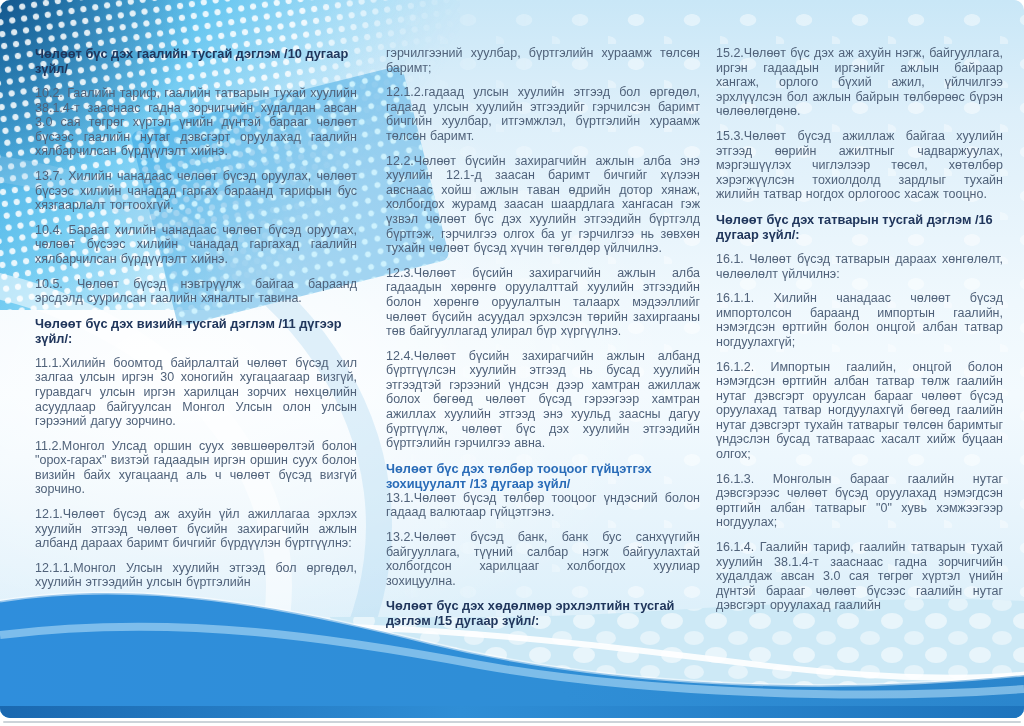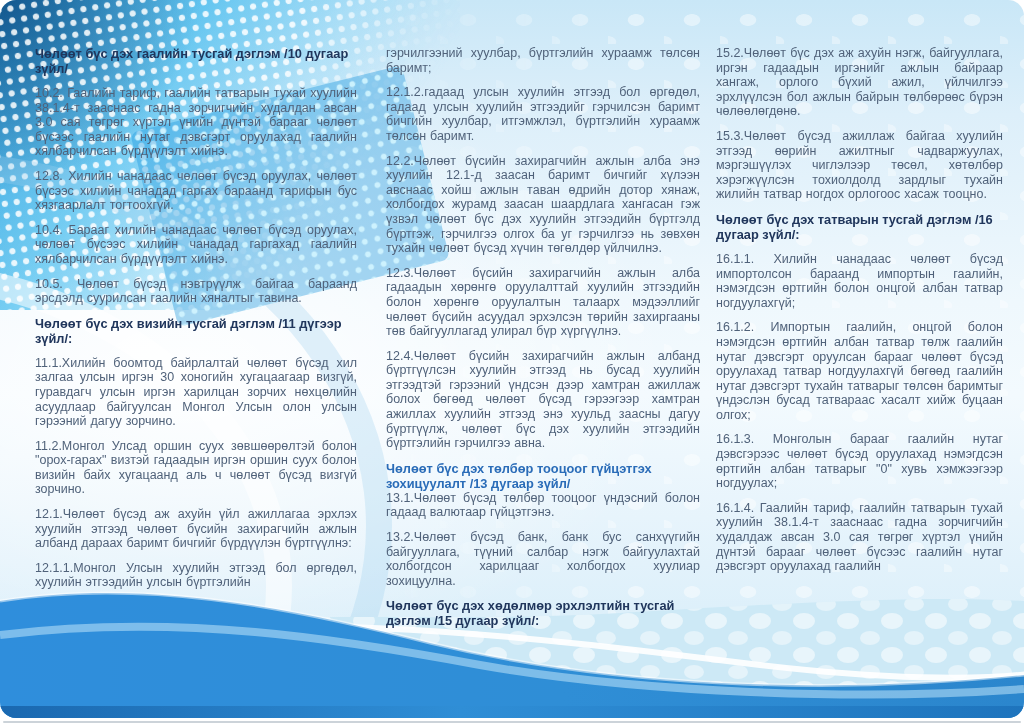--- a/index.html
+++ b/index.html
@@ -4,21 +4,21 @@
 <style>
   html,body{margin:0;padding:0;}
   body{
     width:1024px;height:726px;position:relative;background:#ffffff;
     font-family:"Liberation Sans","DejaVu Sans",sans-serif;
     overflow:hidden;
   }
   
   .sheet{
     position:absolute;left:0;top:0;width:1024px;height:718px;
-    border-radius:16px;overflow:hidden;
+    border-radius:10px;overflow:hidden;
     background:
       radial-gradient(ellipse 700px 420px at 18% 52%, rgba(255,255,255,.9) 0%, rgba(255,255,255,0) 70%),
       linear-gradient(180deg,#c9e7f7 0%,#ddeffa 16%,#eff8fd 42%,#f3fafe 55%,#e7f4fc 72%,#d2ebf8 100%);
   }
   
   .dots-right{
     position:absolute;top:0;right:0;width:640px;height:655px;pointer-events:none;
     background-image:
       radial-gradient(14px 10px at 28px 20px, rgba(255,255,255,.55) 55%, rgba(255,255,255,0) 62%),
       radial-gradient(14px 10px at 0px 42px, rgba(255,255,255,.45) 55%, rgba(255,255,255,0) 62%);
@@ -121,21 +121,21 @@
     <path d="M0,58 C 140,36 280,62 430,100 C 610,144 830,152 1024,132" fill="none" stroke="rgba(255,255,255,0.5)" stroke-width="3"></path>
     <path d="M0,92 C 180,70 340,96 480,122 C 640,150 860,158 1024,146" fill="none" stroke="rgba(190,228,250,0.55)" stroke-width="8"></path>
   </svg>
 
   <div class="bottom-bar"></div>
 
   <div class="columns">
       <div class="column">
         <p class="heading">Чөлөөт бүс дэх гаалийн тусгай дэглэм /10 дугаар зүйл/</p>
         <p class="para">10.2. Гаалийн тариф, гаалийн татварын тухай хуулийн 38.1.4-т зааснаас гадна зорчигчийн худалдан авсан 3.0 сая төгрөг хүртэл үнийн дүнтэй барааг чөлөөт бүсээс гаалийн нутаг дэвсгэрт оруулахад гаалийн хялбарчилсан бүрдүүлэлт хийнэ.</p>
-        <p class="para">12.8. Хилийн чанадаас чөлөөт бүсэд оруулах, чөлөөт бүсээс хилийн чанадад гаргах бараанд тарифын бус хязгаарлалт тогтоохгүй.</p>
+        <p class="para">13.7. Хилийн чанадаас чөлөөт бүсэд оруулах, чөлөөт бүсээс хилийн чанадад гаргах бараанд тарифын бус хязгаарлалт тогтоохгүй.</p>
         <p class="para">10.4. Барааг хилийн чанадаас чөлөөт бүсэд оруулах, чөлөөт бүсээс хилийн чанадад гаргахад гаалийн хялбарчилсан бүрдүүлэлт хийнэ.</p>
         <p class="para">10.5. Чөлөөт бүсэд нэвтрүүлж байгаа бараанд эрсдэлд суурилсан гаалийн хяналтыг тавина.</p>
         <p class="heading">Чөлөөт бүс дэх визийн тусгай дэглэм  /11 дүгээр зүйл/:</p>
         <p class="para">11.1.Хилийн боомтод байрлалтай чөлөөт бүсэд хил залгаа улсын иргэн 30 хоногийн хугацаагаар визгүй, гуравдагч улсын иргэн харилцан зорчих нөхцөлийн асуудлаар байгуулсан Монгол Улсын олон улсын гэрээний дагуу зорчино.</p>
         <p class="para">11.2.Монгол Улсад оршин суух зөвшөөрөлтэй болон "орох-гарах" визтэй гадаадын иргэн оршин суух болон визийн байх хугацаанд аль ч чөлөөт бүсэд визгүй зорчино.</p>
         <p class="para">12.1.Чөлөөт бүсэд аж ахуйн үйл ажиллагаа эрхлэх хуулийн этгээд чөлөөт бүсийн захирагчийн ажлын албанд дараах баримт бичгийг бүрдүүлэн бүртгүүлнэ:</p>
         <p class="para">12.1.1.Монгол Улсын хуулийн этгээд бол өргөдөл, хуулийн этгээдийн улсын бүртгэлийн</p>
       </div>
       <div class="column">
         <p class="para">гэрчилгээний хуулбар, бүртгэлийн хураамж төлсөн баримт;</p>
@@ -145,20 +145,21 @@
         <p class="para">12.4.Чөлөөт бүсийн захирагчийн ажлын албанд бүртгүүлсэн хуулийн этгээд нь бусад хуулийн этгээдтэй гэрээний үндсэн дээр хамтран ажиллаж болох бөгөөд чөлөөт бүсэд гэрээгээр хамтран ажиллах хуулийн этгээд энэ хуульд заасны дагуу бүртгүүлж, чөлөөт бүс дэх хуулийн этгээдийн бүртгэлийн гэрчилгээ авна.</p>
         <p class="heading blue tight">Чөлөөт бүс дэх төлбөр тооцоог гүйцэтгэх зохицуулалт /13 дугаар зүйл/</p>
         <p class="para">13.1.Чөлөөт бүсэд төлбөр тооцоог үндэсний болон гадаад валютаар гүйцэтгэнэ.</p>
         <p class="para">13.2.Чөлөөт бүсэд банк, банк бус санхүүгийн байгууллага, түүний салбар нэгж байгуулахтай холбогдсон харилцааг холбогдох хуулиар зохицуулна.</p>
         <p class="heading">Чөлөөт бүс дэх хөдөлмөр эрхлэлтийн тусгай дэглэм /15 дугаар зүйл/:</p>
       </div>
       <div class="column">
         <p class="para">15.2.Чөлөөт бүс дэх аж ахуйн нэгж, байгууллага, иргэн гадаадын иргэнийг ажлын байраар хангаж, орлого бүхий ажил, үйлчилгээ эрхлүүлсэн бол ажлын байрын төлбөрөөс бүрэн чөлөөлөгдөнө.</p>
         <p class="para">15.3.Чөлөөт бүсэд ажиллаж байгаа хуулийн этгээд өөрийн ажилтныг чадваржуулах, мэргэшүүлэх чиглэлээр төсөл, хөтөлбөр хэрэгжүүлсэн тохиолдолд зардлыг тухайн жилийн татвар ногдох орлогоос хасаж тооцно.</p>
         <p class="heading">Чөлөөт бүс дэх татварын тусгай дэглэм /16 дугаар зүйл/:</p>
+        <p class="para">16.1. Чөлөөт бүсэд татварын дараах хөнгөлөлт, чөлөөлөлт үйлчилнэ:</p>
         <p class="para">16.1.1. Хилийн чанадаас чөлөөт бүсэд импортолсон бараанд импортын гаалийн, нэмэгдсэн өртгийн болон онцгой албан татвар ногдуулахгүй;</p>
         <p class="para">16.1.2. Импортын гаалийн, онцгой болон нэмэгдсэн өртгийн албан татвар төлж гаалийн нутаг дэвсгэрт оруулсан барааг чөлөөт бүсэд оруулахад татвар ногдуулахгүй бөгөөд гаалийн нутаг дэвсгэрт тухайн татварыг төлсөн баримтыг үндэслэн бусад татвараас хасалт хийж буцаан олгох;</p>
         <p class="para">16.1.3. Монголын барааг гаалийн нутаг дэвсгэрээс чөлөөт бүсэд оруулахад нэмэгдсэн өртгийн албан татварыг "0" хувь хэмжээгээр ногдуулах;</p>
         <p class="para">16.1.4. Гаалийн тариф, гаалийн татварын тухай хуулийн 38.1.4-т зааснаас гадна зорчигчийн худалдаж авсан 3.0 сая төгрөг хүртэл үнийн дүнтэй барааг чөлөөт бүсээс гаалийн нутаг дэвсгэрт оруулахад гаалийн</p>
       </div>
     </div>
 </div>
 
 <div class="bottom-hairline"></div>
 

